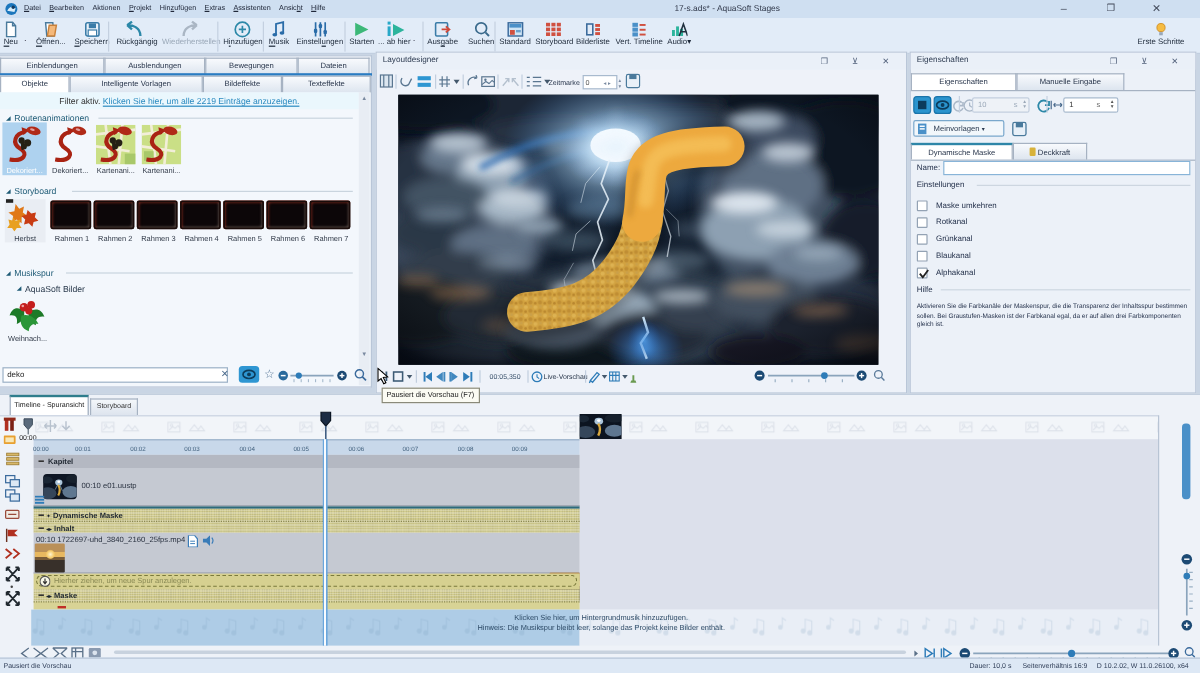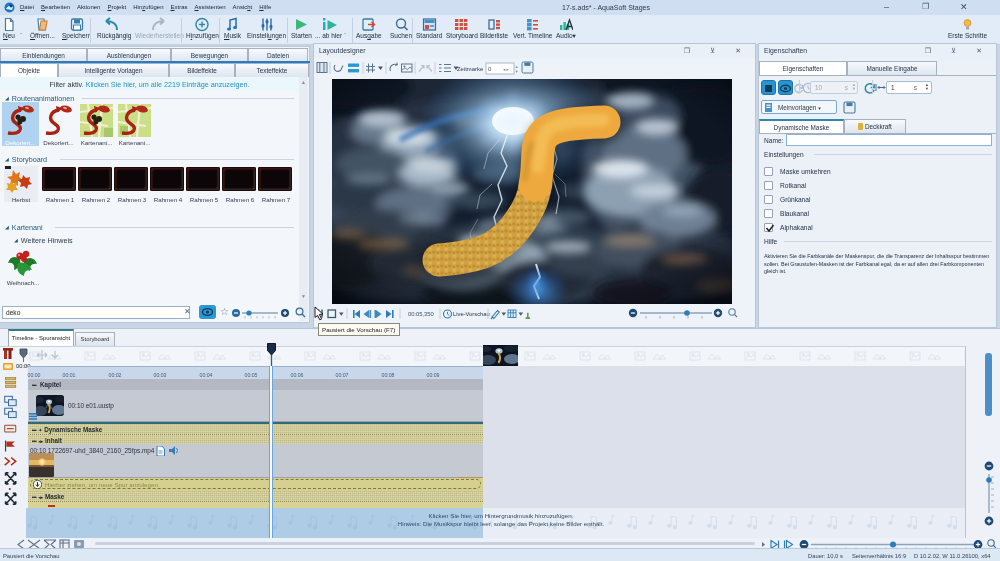--- a/index.html
+++ b/index.html
@@ -21,21 +21,21 @@
 
 .panel{position:absolute;background:#eef2f9;border:1px solid #b9c6d8}
 .phead{position:absolute;left:0;top:0;right:0;height:14px;font-size:6.8px;color:#2c3a50;padding:3px 0 0 5px;background:#eaf0f8}
 .pbtns{position:absolute;top:3px;right:5px;font-size:7px;color:#51607a;letter-spacing:9px}
 
 #lp{left:0;top:46px;width:310px;height:277px;border-left:none;background:#f3f7fc}
 .tabrow{position:absolute;left:0;display:flex;width:310px}
 .tab{height:14px;font-size:6.4px;color:#27344a;text-align:center;padding-top:3px;background:linear-gradient(#f8fafd,#dde5ef);border:1px solid #a6b2c2;border-bottom:none}
 .tab.act{background:#fff}
 #filterbar{position:absolute;left:0;top:30px;width:299px;height:14px;background:#eaf7fd;font-size:7.2px;text-align:center;padding-top:3px;color:#333}
-#filterbar a{color:#2b8bc0;}
+#filterbar a{color:#2b8bc0;text-decoration:underline}
 .sect{position:absolute;font-size:7.2px;color:#1d5a75;white-space:nowrap}
 .sect:before{content:"◢";font-size:5px;vertical-align:1px;margin-right:3px;color:#1d5a75}
 .sectline{position:absolute;height:1px;background:#c9d4de;top:4px}
 .thumblabel{font-size:6.2px;color:#333c4a;text-align:center;margin-top:1px;white-space:nowrap;overflow:hidden}
 .frame{top:120px;width:34px;height:24px;background:#0c0608;border-radius:2px;box-shadow:inset 0 0 0 1.5px #1a0c0a, inset 2px 2px 2px rgba(200,60,40,.55), inset -2px -2px 2px rgba(230,200,180,.35)}
 
 #cp{left:313px;top:43px;width:443px;height:285px;background:#eef2f9}
 #canvas{position:absolute;left:18px;top:35px;width:400px;height:225px;background:#0a1018}
 
 #rp{left:758px;top:43px;width:239px;height:285px;background:#ecf1f8}
@@ -346,23 +346,23 @@
     <div class="thumblabel ab" style="left:114px;top:148px;width:36px">Rahmen 3</div>
  <div class="frame ab" style="left:150px"></div>
     <div class="thumblabel ab" style="left:150px;top:148px;width:36px">Rahmen 4</div>
  <div class="frame ab" style="left:186px"></div>
     <div class="thumblabel ab" style="left:186px;top:148px;width:36px">Rahmen 5</div>
  <div class="frame ab" style="left:222px"></div>
     <div class="thumblabel ab" style="left:222px;top:148px;width:36px">Rahmen 6</div>
  <div class="frame ab" style="left:258px"></div>
     <div class="thumblabel ab" style="left:258px;top:148px;width:36px">Rahmen 7</div>
 
- <div class="sect" style="left:5px;top:176px">Kartenani</div>
+ <div class="sect" style="left:5px;top:176px">Musikspur</div>
  <div class="sectline" style="left:55px;top:180px;width:239px"></div>
- <div class="sect" style="left:14px;top:189px;color:#2a3a4c">Weitere Hinweis</div>
+ <div class="sect" style="left:14px;top:189px;color:#2a3a4c">AquaSoft Bilder</div>
 
  <div class="ab" style="left:6px;top:200px"><svg width="36" height="30" viewBox="0 0 36 30">
   <g fill="#1d7a28">
           <path d="M14 12 C8 8 4 10 2 16 C7 15 9 18 8 23 C13 21 15 17 14 12 z"></path>
           <path d="M18 13 C24 9 29 11 31 17 C26 16 23 19 24 24 C19 22 17 18 18 13 z"></path>
           <path d="M12 16 C10 22 12 27 18 29 C18 24 22 22 26 23 C24 18 18 14 12 16 z" fill="#2a9638"></path>
         </g>
   <g fill="#c41e1e">
           <circle cx="14" cy="9" r="3.6"></circle>
           <circle cx="20" cy="7" r="3.2"></circle>

